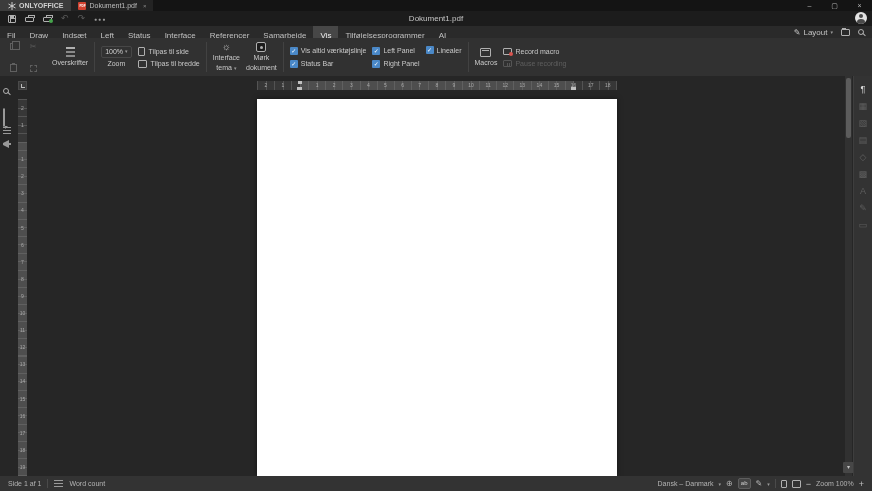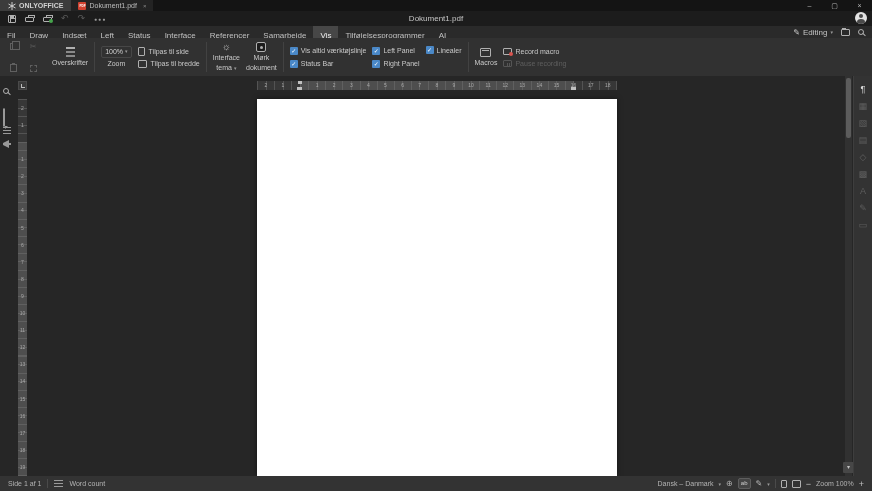--- a/index.html
+++ b/index.html
@@ -157,21 +157,21 @@
   <span class="mtab">Status</span>
   <span class="mtab">Interface</span>
   <span class="mtab">Referencer</span>
   <span class="mtab">Samarbejde</span>
   <span class="mtab active">Vis</span>
   <span class="mtab">Tilføjelsesprogrammer</span>
   <span class="mtab">AI</span>
   <div class="menu-right">
     <span class="editing">
       <span>✎</span>
-      <span>Editing</span>
+      <span>Layout</span>
       <span class="caret">▾</span>
     </span>
     <span class="i-folder"></span>
     <span class="i-search"></span>
   </div>
 </div>
 
 <div class="ribbon">
   <div class="rgroup g1">
     <span class="i-copy"></span>

